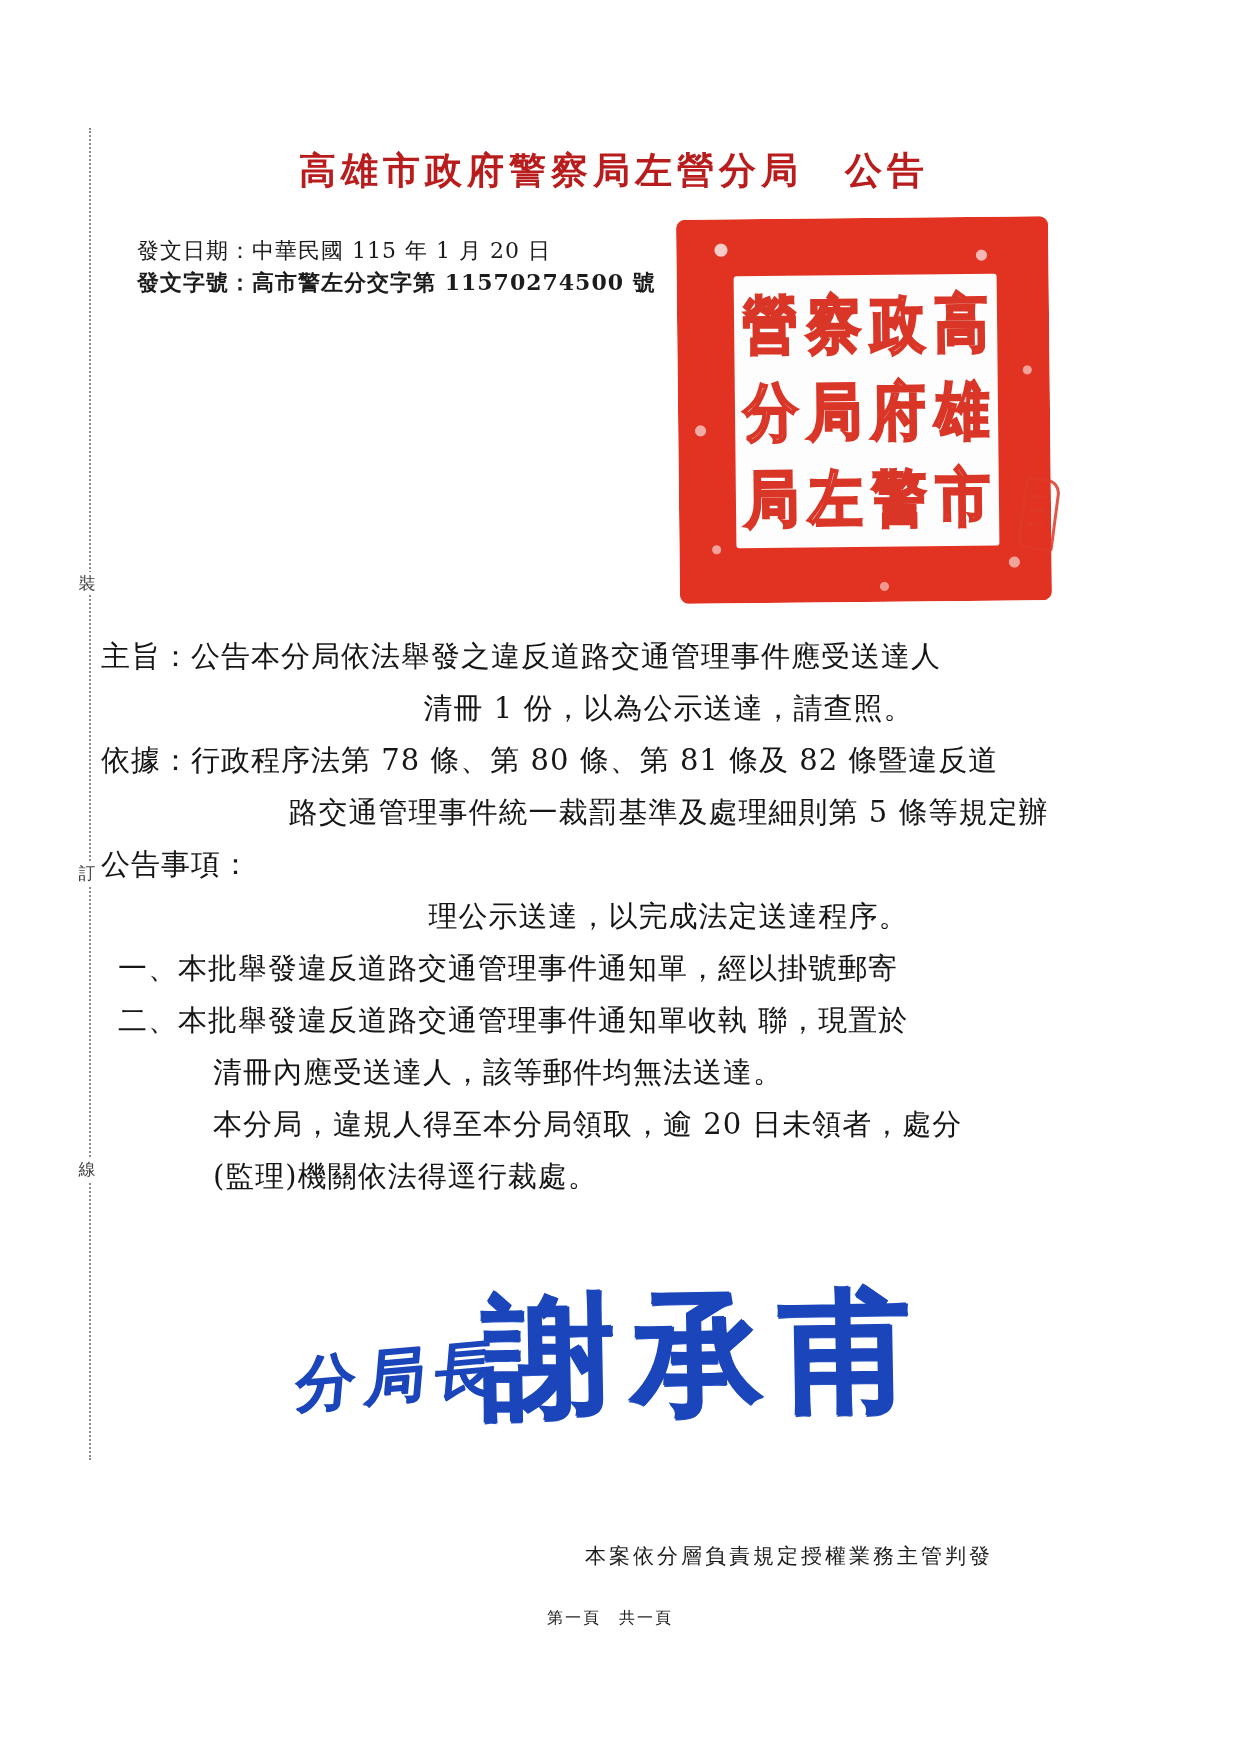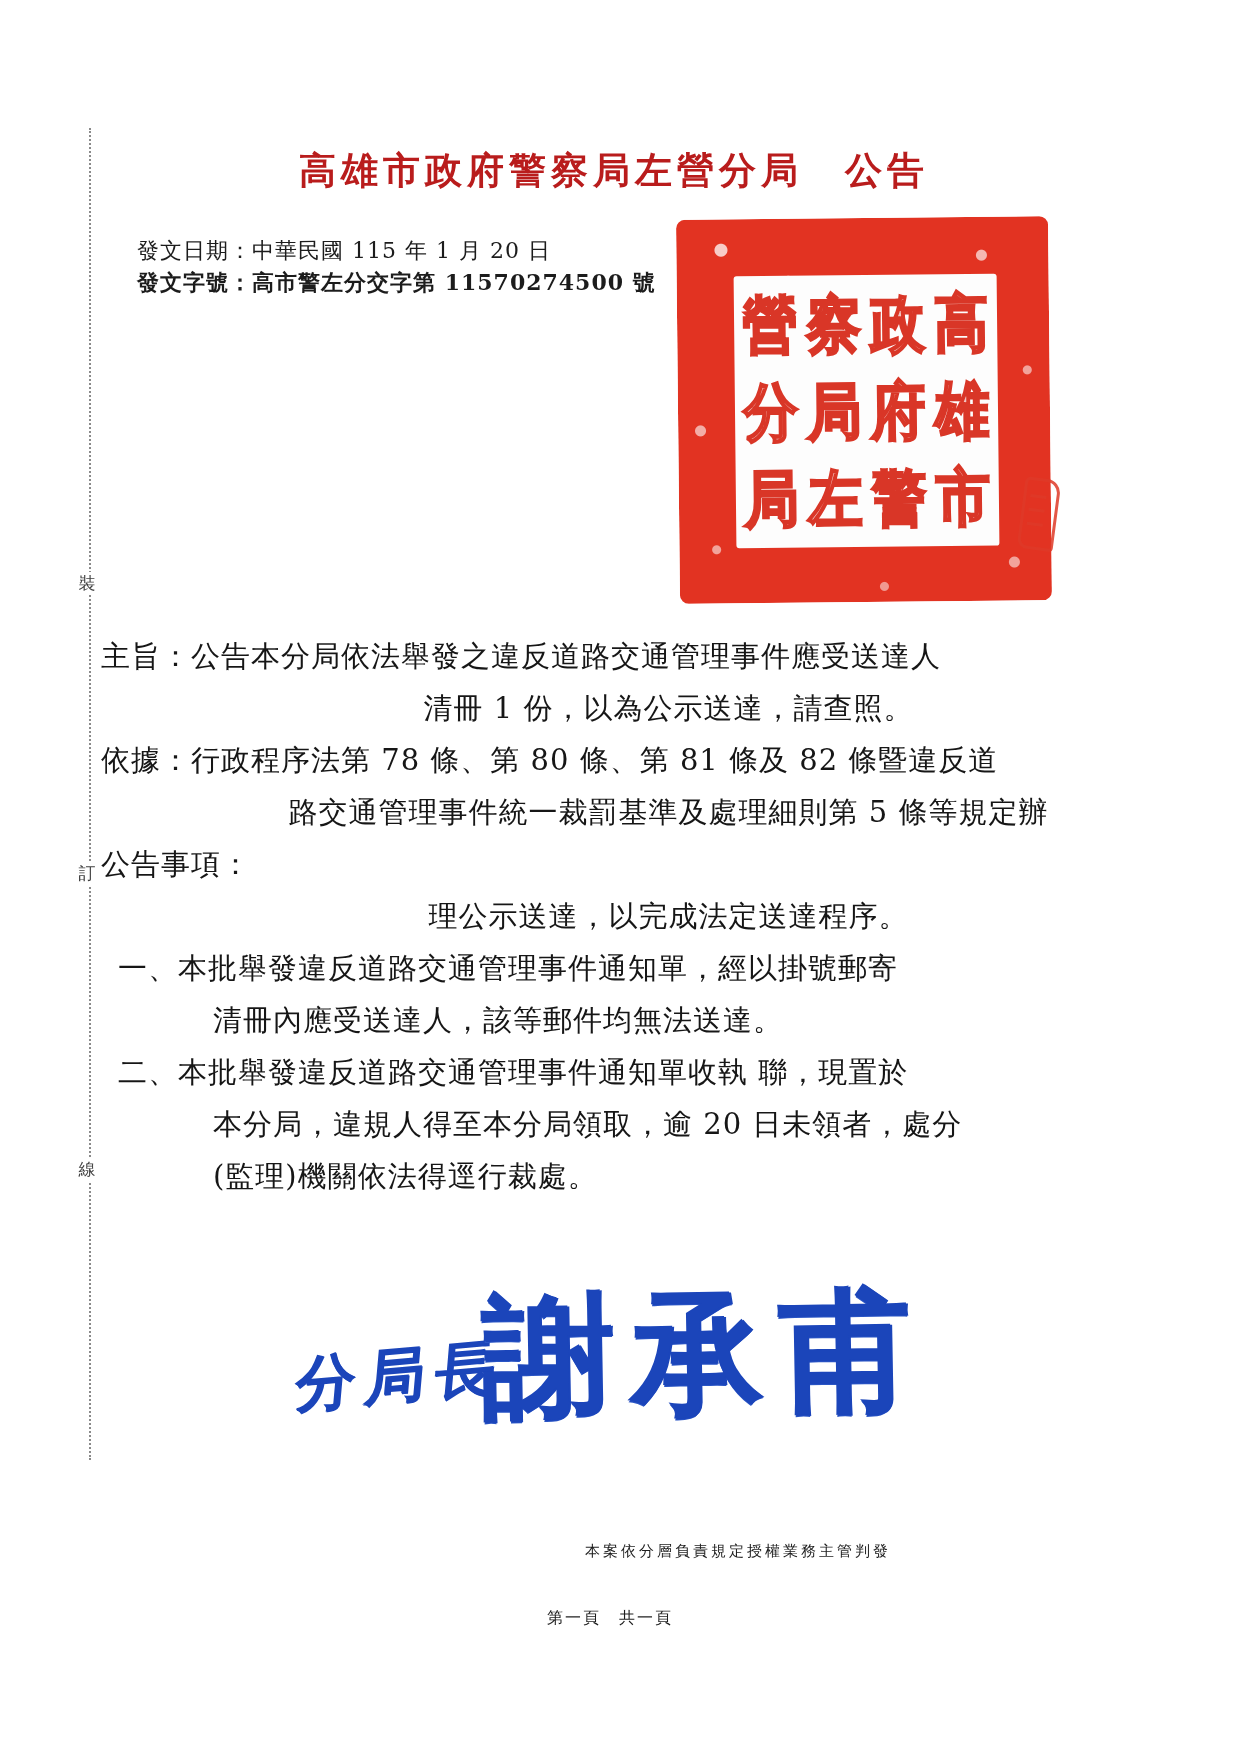--- a/index.html
+++ b/index.html
@@ -86,21 +86,21 @@
     transform:rotate(-5deg) skewX(-10deg);
     text-shadow:1px 1px 0 #1b45ba;
   }
   .sig-name{
     left:482px;top:1266px;font-size:132px;letter-spacing:16px;
     transform:rotate(-1deg);
     text-shadow:2px 1px 0 #1b45ba,1px 2px 0 #2a55c5;
   }
   
   .footer-note{
-    position:absolute;left:585px;top:1542px;font-size:15px;
+    position:absolute;left:585px;top:1542px;font-size:21px;
     letter-spacing:3px;white-space:nowrap;color:#1c1c1c;
   }
   .footer-page{
     position:absolute;left:547px;top:1608px;font-size:16px;
     letter-spacing:2px;white-space:nowrap;color:#1c1c1c;
   }
 </style>
 </head>
 <body>
 
@@ -132,22 +132,22 @@
 </div>
 
 <div class="body-text">
   <div class="bline l-label">主旨：公告本分局依法舉發之違反道路交通管理事件應受送達人</div>
   <div class="bline l-cont">清冊 1 份，以為公示送達，請查照。</div>
   <div class="bline l-label">依據：行政程序法第 78 條、第 80 條、第 81 條及 82 條暨違反道</div>
   <div class="bline l-cont">路交通管理事件統一裁罰基準及處理細則第 5 條等規定辦</div>
   <div class="bline l-label">公告事項：</div>
   <div class="bline l-cont">理公示送達，以完成法定送達程序。</div>
   <div class="bline l-item">一、本批舉發違反道路交通管理事件通知單，經以掛號郵寄</div>
+  <div class="bline l-item">二、本批舉發違反道路交通管理事件通知單收執 聯，現置於</div>
   <div class="bline l-item-cont">清冊內應受送達人，該等郵件均無法送達。</div>
-  <div class="bline l-item">二、本批舉發違反道路交通管理事件通知單收執 聯，現置於</div>
   <div class="bline l-item-cont">本分局，違規人得至本分局領取，逾 20 日未領者，處分</div>
   <div class="bline l-item-cont">(監理)機關依法得逕行裁處。</div>
 </div>
 
 <div class="sig sig-title">分局長</div>
 <div class="sig sig-name">謝承甫</div>
 
 <div class="footer-note">本案依分層負責規定授權業務主管判發</div>
 <div class="footer-page">第一頁　共一頁</div>
 

